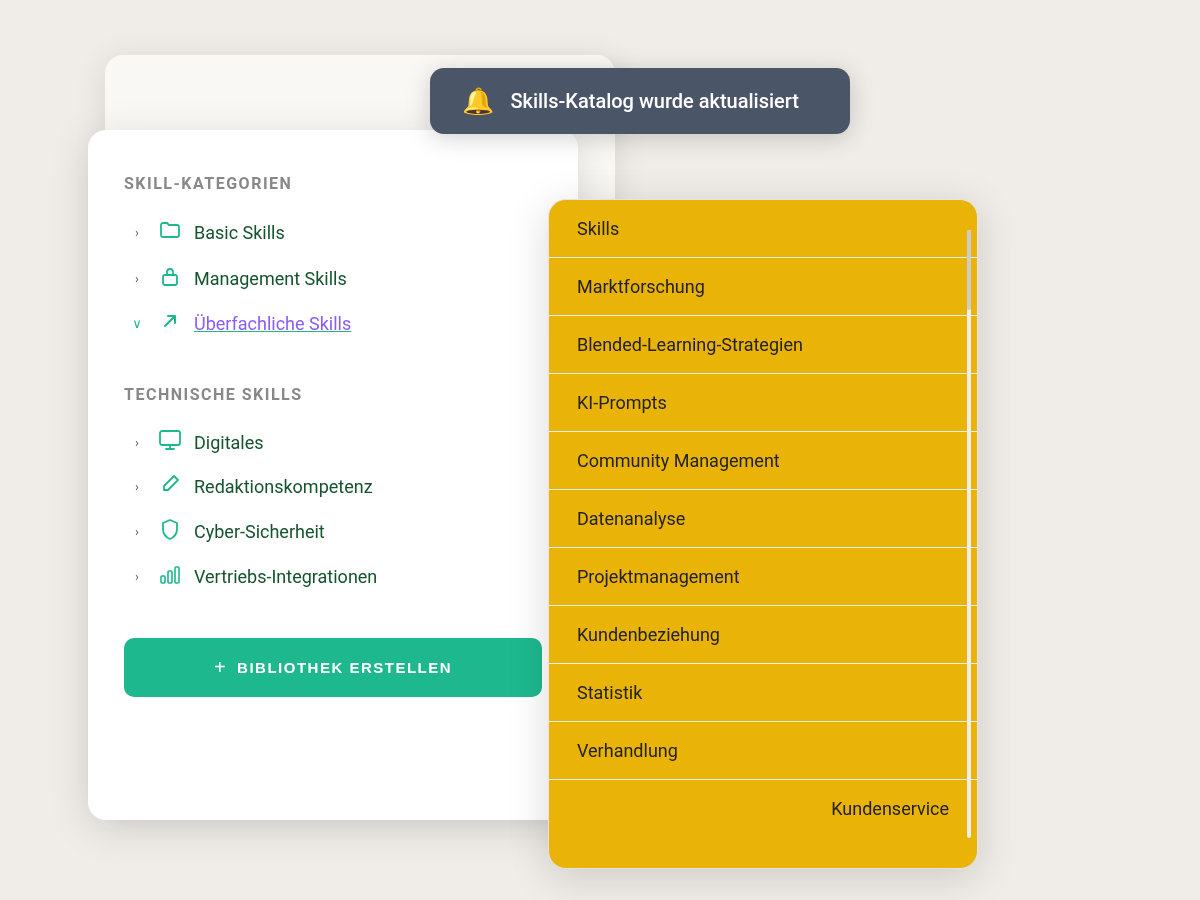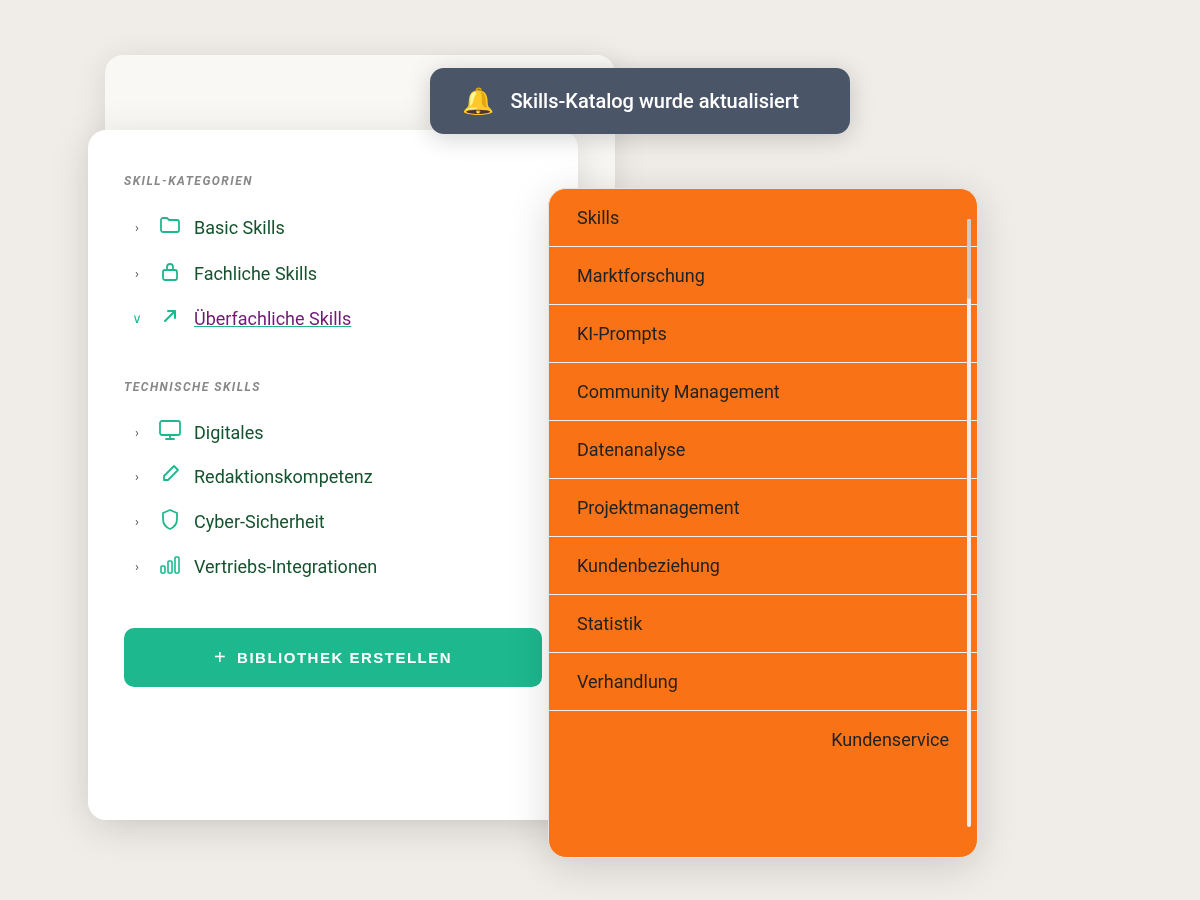--- a/index.html
+++ b/index.html
@@ -56,27 +56,26 @@
       width: 490px;
       height: 690px;
       background: #fff;
       border-radius: 18px;
       box-shadow: 0 8px 40px rgba(0,0,0,0.13);
       padding: 36px 36px 36px 36px;
       z-index: 10;
     }
 
     .section-label {
-      font-size: 12px;
+      font-size: 16px;
       font-weight: 700;
       letter-spacing: 1.5px;
       color: #888;
       margin-bottom: 16px;
       margin-top: 8px;
-      font-style: italic;
     }
 
     .skill-item {
       display: flex;
       align-items: center;
       gap: 12px;
       padding: 10px 4px;
       cursor: pointer;
       border-radius: 8px;
     }
@@ -100,21 +99,21 @@
 
     .skill-icon.green { color: #1db88e; }
 
     .skill-name {
       font-size: 18px;
       color: #14532d;
       font-weight: 400;
     }
 
     .skill-name.active {
-      color: #701a75;
+      color: #8b5cf6;
       text-decoration: underline;
       text-decoration-color: #1db88e;
     }
 
     .skill-item.active-row {
       
     }
 
     .section-gap {
       margin-top: 40px;
@@ -135,25 +134,25 @@
       font-weight: 700;
       letter-spacing: 1.5px;
       cursor: pointer;
       margin-top: 40px;
       width: 100%;
     }
 
     
     .dropdown-card {
       position: absolute;
-      top: 188px;
+      top: 199px;
       left: 548px;
       width: 430px;
       height: 670px;
-      background: #f97316;
+      background: #eab308;
       border-radius: 18px;
       box-shadow: 0 8px 40px rgba(0,0,0,0.15);
       z-index: 20;
       overflow: hidden;
       border: 1.5px solid #e5e5e5;
     }
 
     
     .dropdown-card::before {
       content: '';
@@ -242,21 +241,21 @@
     </div>
 
     <div class="skill-item">
       <span class="skill-chevron">›</span>
       <span class="skill-icon green">
         <svg width="20" height="22" viewBox="0 0 20 22" fill="none">
           <rect x="3" y="10" width="14" height="10" rx="2" stroke="#1db88e" stroke-width="1.8" fill="none"></rect>
           <path d="M7 10V7a3 3 0 016 0v3" stroke="#1db88e" stroke-width="1.8" stroke-linecap="round"></path>
         </svg>
       </span>
-      <span class="skill-name">Fachliche Skills</span>
+      <span class="skill-name">Management Skills</span>
     </div>
 
     <div class="skill-item active-row">
       <span class="skill-chevron open">∨</span>
       <span class="skill-icon green">
         <svg width="20" height="20" viewBox="0 0 20 20" fill="none">
           <path d="M5 15L15 5M15 5H8M15 5v7" stroke="#1db88e" stroke-width="2" stroke-linecap="round" stroke-linejoin="round"></path>
         </svg>
       </span>
       <span class="skill-name active">Überfachliche Skills</span>
@@ -316,20 +315,21 @@
     <span>BIBLIOTHEK ERSTELLEN</span>
   </button>
 
 </div>
 
 <div class="dropdown-card">
   <div class="dropdown-list">
 
   <div class="dropdown-item">Skills</div>
       <div class="dropdown-item">Marktforschung</div>
+      <div class="dropdown-item">Blended-Learning-Strategien</div>
       <div class="dropdown-item">KI-Prompts</div>
       <div class="dropdown-item">Community Management</div>
       <div class="dropdown-item">Datenanalyse</div>
       <div class="dropdown-item">Projektmanagement</div>
       <div class="dropdown-item">Kundenbeziehung</div>
       <div class="dropdown-item">Statistik</div>
       <div class="dropdown-item">Verhandlung</div>
       <div class="dropdown-item">Kundenservice</div>
     </div>
   <div class="scroll-indicator">

